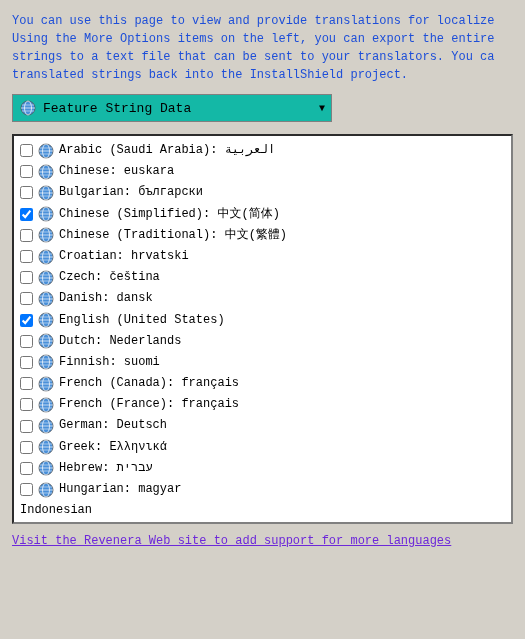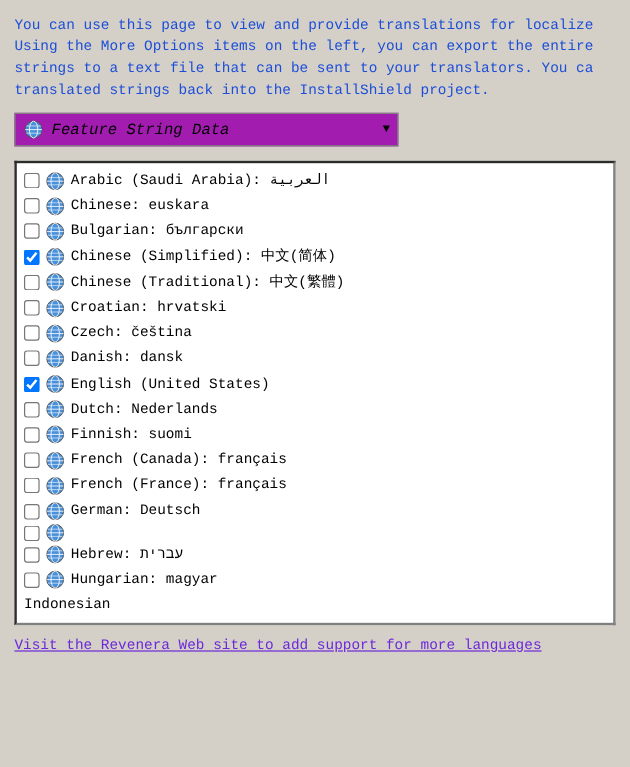--- a/index.html
+++ b/index.html
@@ -22,29 +22,28 @@
       margin-bottom: 10px;
       line-height: 1.5;
       color: #1d4ed8;
     }
     .dropdown-container {
       margin-bottom: 12px;
     }
     .dropdown {
       display: flex;
       align-items: center;
-      background: #a21caf;
+      background: #14b8a6;
       border: 1px solid #808080;
       padding: 4px 6px;
       width: 320px;
       cursor: pointer;
       font-family: 'Courier New', Courier, monospace;
       font-size: 13px;
       position: relative;
-      font-style: italic;
     }
     .dropdown-icon {
       width: 18px;
       height: 18px;
       margin-right: 6px;
       display: inline-flex;
       align-items: center;
       justify-content: center;
     }
     .dropdown-arrow {
@@ -316,20 +315,21 @@
       <input type="checkbox" style="">
       <span class="flag-icon">
         <svg width="16" height="16" viewBox="0 0 16 16" xmlns="http://www.w3.org/2000/svg">
       <circle cx="8" cy="8" r="7" fill="#4a90d9" stroke="#555" stroke-width="0.8"></circle>
       <ellipse cx="8" cy="8" rx="3.5" ry="7" fill="none" stroke="#fff" stroke-width="0.7"></ellipse>
       <line x1="1" y1="8" x2="15" y2="8" stroke="#fff" stroke-width="0.7"></line>
       <line x1="2" y1="5" x2="14" y2="5" stroke="#fff" stroke-width="0.5"></line>
       <line x1="2" y1="11" x2="14" y2="11" stroke="#fff" stroke-width="0.5"></line>
     </svg>
       </span>
+      <span class="lang-label">Greek: Ελληνικά</span>
     </div>
     <div class="list-item">
       <input type="checkbox" style="">
       <span class="flag-icon">
         <svg width="16" height="16" viewBox="0 0 16 16" xmlns="http://www.w3.org/2000/svg">
       <circle cx="8" cy="8" r="7" fill="#4a90d9" stroke="#555" stroke-width="0.8"></circle>
       <ellipse cx="8" cy="8" rx="3.5" ry="7" fill="none" stroke="#fff" stroke-width="0.7"></ellipse>
       <line x1="1" y1="8" x2="15" y2="8" stroke="#fff" stroke-width="0.7"></line>
       <line x1="2" y1="5" x2="14" y2="5" stroke="#fff" stroke-width="0.5"></line>
       <line x1="2" y1="11" x2="14" y2="11" stroke="#fff" stroke-width="0.5"></line>

